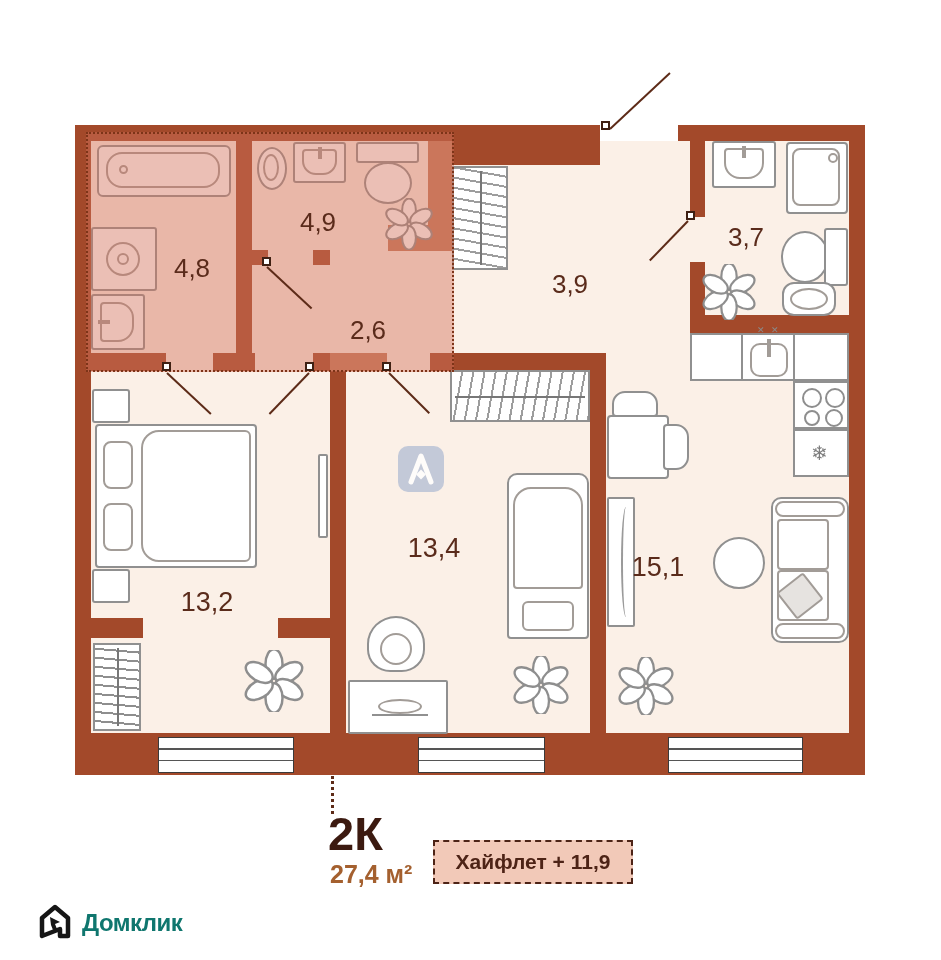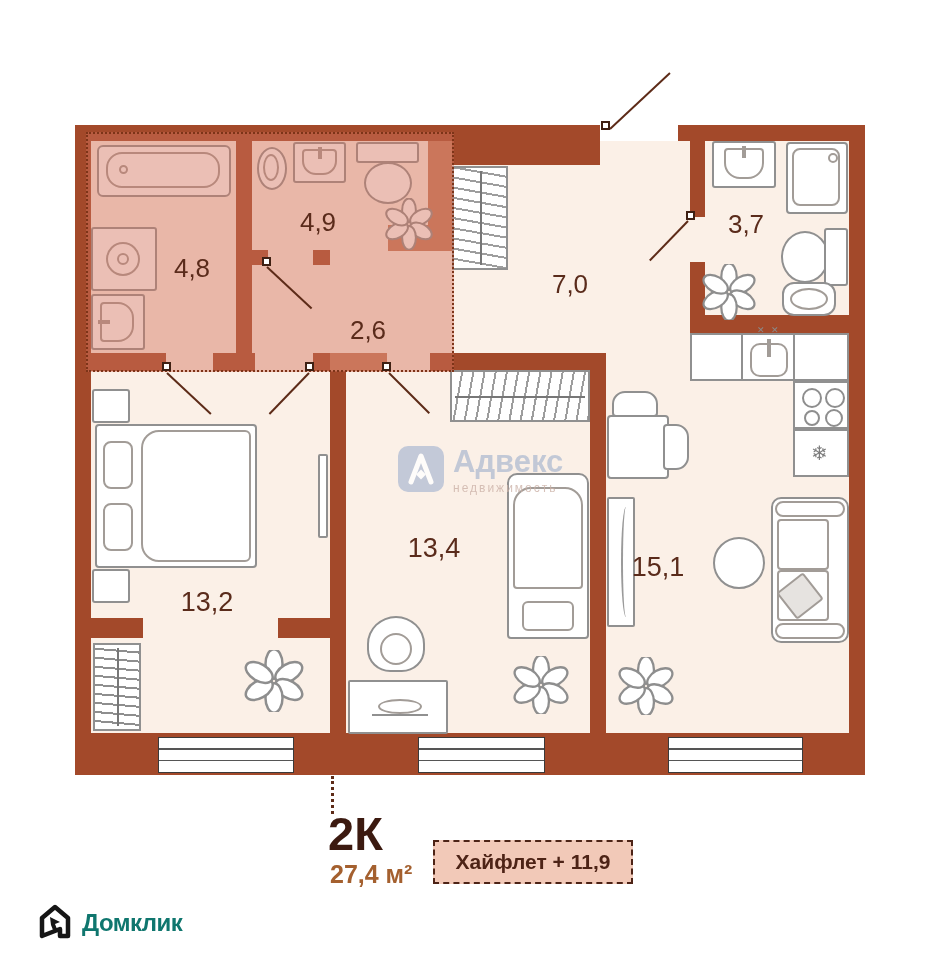--- a/index.html
+++ b/index.html
@@ -243,37 +243,33 @@
   <div class="door" style="left:389px;top:372px;width:57px;transform:rotate(45deg);"></div>
   <div class="hinge" style="left:382px;top:362px;"></div>
   <div class="door" style="left:267px;top:266px;width:61px;transform:rotate(43deg);"></div>
   <div class="hinge" style="left:262px;top:257px;"></div>
   <div class="door" style="left:688px;top:220px;width:55px;transform:rotate(134deg);"></div>
   <div class="hinge" style="left:686px;top:211px;"></div>
 
   <div class="rl" style="left:192px;top:268px;">4,8</div>
   <div class="rl" style="left:318px;top:222px;">4,9</div>
   <div class="rl" style="left:368px;top:318px;margin-top:12px;">2,6</div>
-  <div class="rl" style="left:570px;top:284px;">7,0</div>
-  <div class="rl" style="left:746px;top:224px;">3,7</div>
+  <div class="rl" style="left:570px;top:284px;">3,9</div>
+  <div class="rl" style="left:746px;top:237px;">3,7</div>
   <div class="rl big" style="left:207px;top:602px;">13,2</div>
   <div class="rl big" style="left:434px;top:548px;">13,4</div>
   <div class="rl big" style="left:658px;top:567px;">15,1</div>
 
   <div class="wm">
     <div class="wm-icon">
       <svg width="46" height="46" viewBox="0 0 46 46">
         <path d="M13 36 L23 10 L33 36" fill="none" stroke="#ffffff" stroke-width="5" stroke-linecap="round" stroke-linejoin="round"></path>
         <rect x="19.5" y="25" width="7" height="7" fill="#ffffff" transform="rotate(45 23 28.5)"></rect>
       </svg>
     </div>
-    <div class="wm-text">
-      <div class="wm-title">Адвекс</div>
-      <div class="wm-sub">недвижимость</div>
-    </div>
   </div>
 
   <div class="connector"></div>
   <div class="unit-type">2К</div>
   <div class="unit-area">27,4 м²</div>
   <div class="badge">Хайфлет + 11,9</div>
 
   <div class="dlogo">
     <svg width="38" height="40" viewBox="0 0 38 40">
       <path d="M6 15 L19 4 L32 15 L32 33 L24 33 L24 26 L6 33 Z" fill="none" stroke="#161616" stroke-width="4.5" stroke-linejoin="round"></path>

